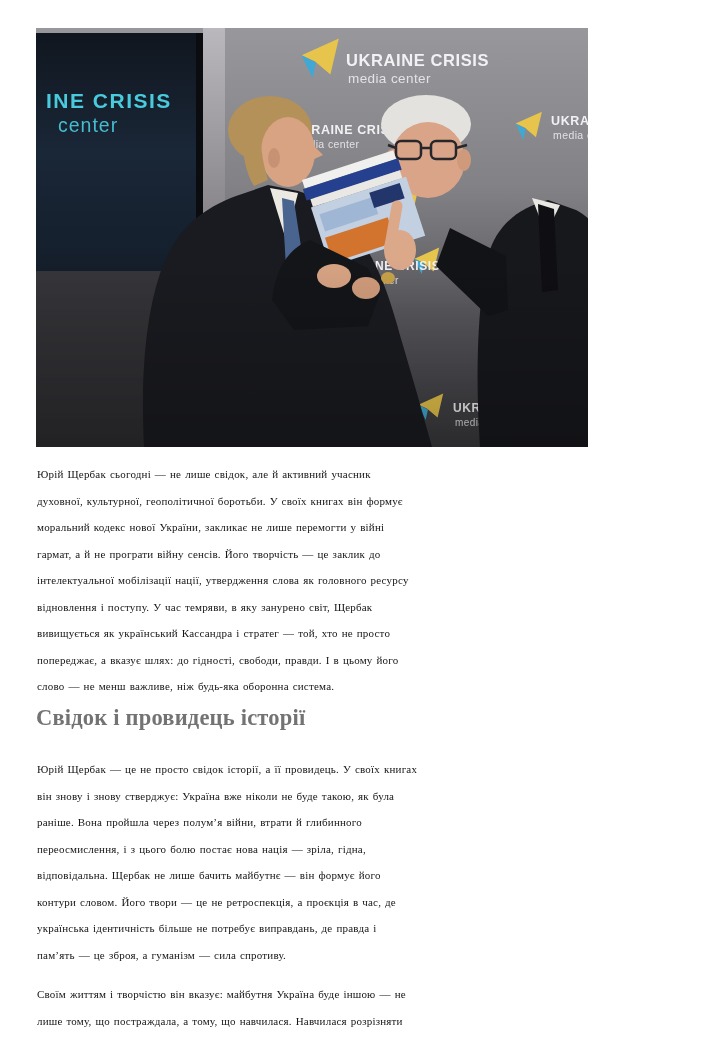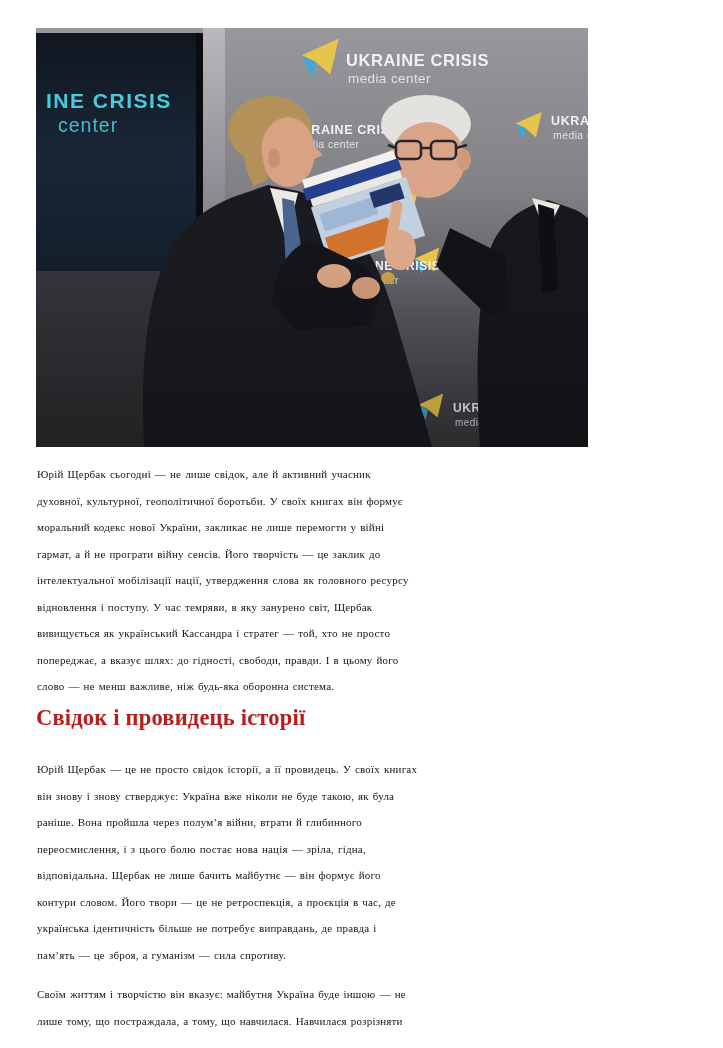--- a/index.html
+++ b/index.html
@@ -11,21 +11,21 @@
   .para{
     position:absolute;left:37px;margin:0;
     font-size:11px;line-height:26.5px;letter-spacing:0.2px;word-spacing:1px;
     white-space:pre;color:#151515;
   }
   #p1{top:461px;}
   #p2{top:756px;}
   #p3{top:981px;}
   .head{
     position:absolute;left:36px;top:705px;margin:0;
-    font-size:22.5px;font-weight:bold;letter-spacing:0.2px;color:#b91c1c;
+    font-size:22.5px;font-weight:bold;letter-spacing:0.2px;color:#737373;
     font-family:"Liberation Serif",serif;
   }
   
   .logo-t{font-family:"Liberation Sans",sans-serif;font-weight:bold;letter-spacing:0.6px;}
   .logo-s{font-family:"Liberation Sans",sans-serif;font-weight:normal;letter-spacing:0.4px;opacity:0.85;}
   .screen-t{font-family:"Liberation Sans",sans-serif;font-weight:bold;letter-spacing:1.5px;}
   .screen-s{font-family:"Liberation Sans",sans-serif;font-weight:normal;letter-spacing:1px;opacity:0.92;}
 </style>
 </head>
 <body>

